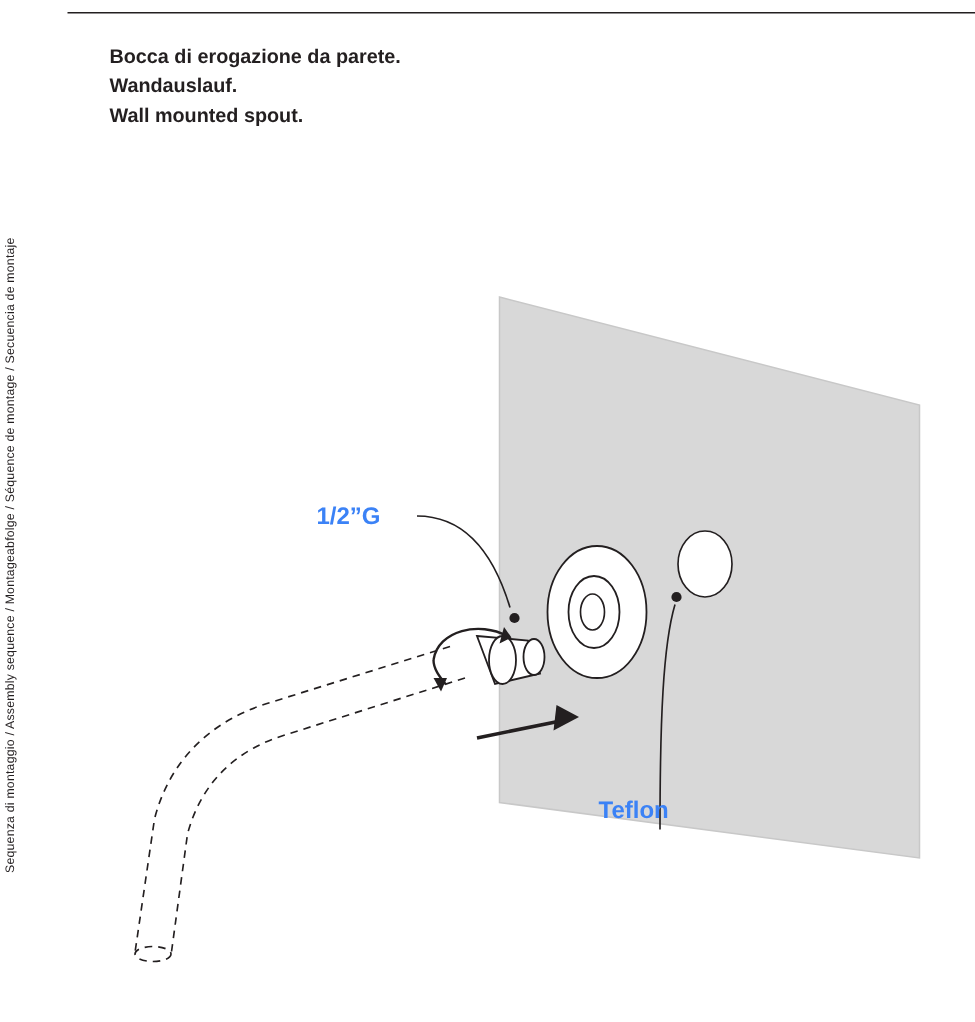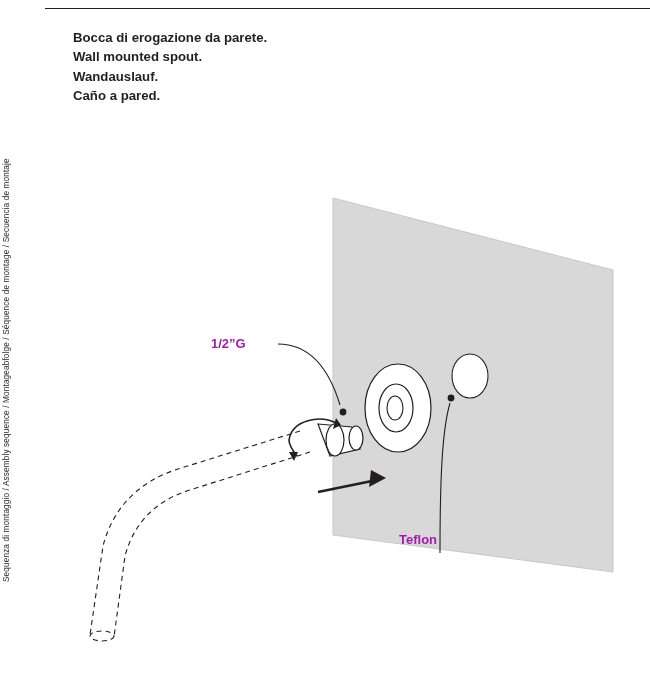--- a/index.html
+++ b/index.html
@@ -60,42 +60,41 @@
   
   .drawing {
     position: absolute;
     left: 0;
     top: 0;
     width: 650px;
     height: 681px;
   }
   .callout-label {
     position: absolute;
-    font-size: 13px;
+    font-size: 16px;
     font-weight: bold;
-    color: #a21caf;
+    color: #3b82f6;
     white-space: nowrap;
   }
   #label-thread { left: 211px; top: 336px; }
   #label-teflon { left: 399px; top: 532px; }
 </style>
 </head>
 <body>
 
 <div class="page">
 
   <div class="top-rule"></div>
 
   <div class="side-label">Sequenza di montaggio / Assembly sequence / Montageabfolge / Séquence de montage / Secuencia de montaje</div>
 
   <div class="titles">
     <div>Bocca di erogazione da parete.</div>
+    <div>Wandauslauf.</div>
     <div>Wall mounted spout.</div>
-    <div>Wandauslauf.</div>
-    <div>Caño a pared.</div>
   </div>
 
   <svg class="drawing" viewBox="0 0 650 681">
 
     <polygon points="333,198 613,270 613,572 333,535" fill="#d8d8d8" stroke="#c8c8c8" stroke-width="1"></polygon>
 
     <ellipse cx="470" cy="376" rx="18" ry="22" fill="#ffffff" stroke="#231f20" stroke-width="1.1"></ellipse>
 
     <ellipse cx="398" cy="408" rx="33" ry="44" fill="#ffffff" stroke="#231f20" stroke-width="1.2"></ellipse>
     <ellipse cx="396" cy="408" rx="17" ry="24" fill="#ffffff" stroke="#231f20" stroke-width="1.2"></ellipse>

